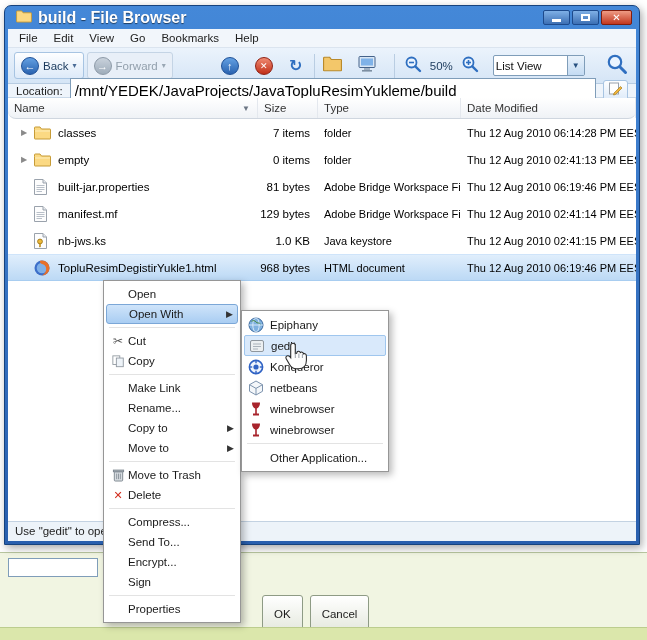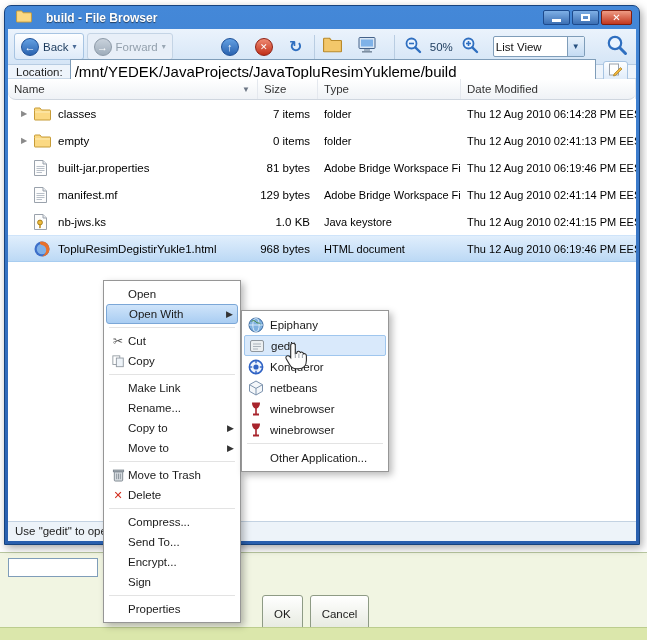--- a/index.html
+++ b/index.html
@@ -17,21 +17,21 @@
   .bg-buttons { position:absolute; left:262px; top:42px; display:flex; gap:7px; }
   .bg-btn { height:38px; padding:0 11px; font-size:11.5px; color:#1c1c1c;
     background:linear-gradient(#ffffff,#e4e8dd); border:1px solid #8e9b85; border-radius:3px; }
 
   
   .window { position:absolute; left:4px; top:5px; width:636px; height:540px;
     background:linear-gradient(#4488d8,#295fae); border:1px solid #17437e;
     border-radius:7px 7px 0 0; padding:0 3px 3px 3px; z-index:1;
     box-shadow:2px 3px 9px rgba(0,0,0,.35); }
   .titlebar { height:23px; display:flex; align-items:center; padding:0 4px 0 8px; }
-  .title-text { color:#fff; font-weight:bold; font-size:12px; margin-left:14px;
+  .title-text { color:#fff; font-weight:bold; font-size:16px; margin-left:6px;
     text-shadow:0 1px 1px rgba(0,0,0,.55); flex:1; }
   .tcontrols { display:flex; gap:2px; }
   .tc { width:27px; height:15px; border:1px solid #1d4a8c; border-radius:2px;
     background:linear-gradient(#7fb0e6,#3c6fb4); display:flex; align-items:center;
     justify-content:center; }
   .tc.close { width:31px; background:linear-gradient(#ef9b84,#c2371f); border-color:#801d0e;
     color:#fff; font-size:10px; font-weight:bold; }
   .glyph-min { width:9px; height:3px; background:#fff; margin-top:6px; }
   .glyph-max { width:9px; height:7px; border:2px solid #fff; }
 
@@ -155,20 +155,28 @@
           <span class="glyph-max"></span>
         </span>
       <span class="tc close">
           <span>✕</span>
         </span>
     </span>
   </div>
 
   <div class="win-body">
 
+    <div class="menubar">
+      <span class="menu-item">File</span>
+      <span class="menu-item">Edit</span>
+      <span class="menu-item">View</span>
+      <span class="menu-item">Go</span>
+      <span class="menu-item">Bookmarks</span>
+      <span class="menu-item">Help</span>
+    </div>
 
     <div class="toolbar">
       <span class="tb-btn">
         <span class="nav-circle">←</span>
         <span>Back</span>
         <span class="chev">▾</span>
       </span>
       <span class="tb-btn disabled" style="margin-left:3px;">
         <span class="nav-circle gray">→</span>
         <span>Forward</span>

